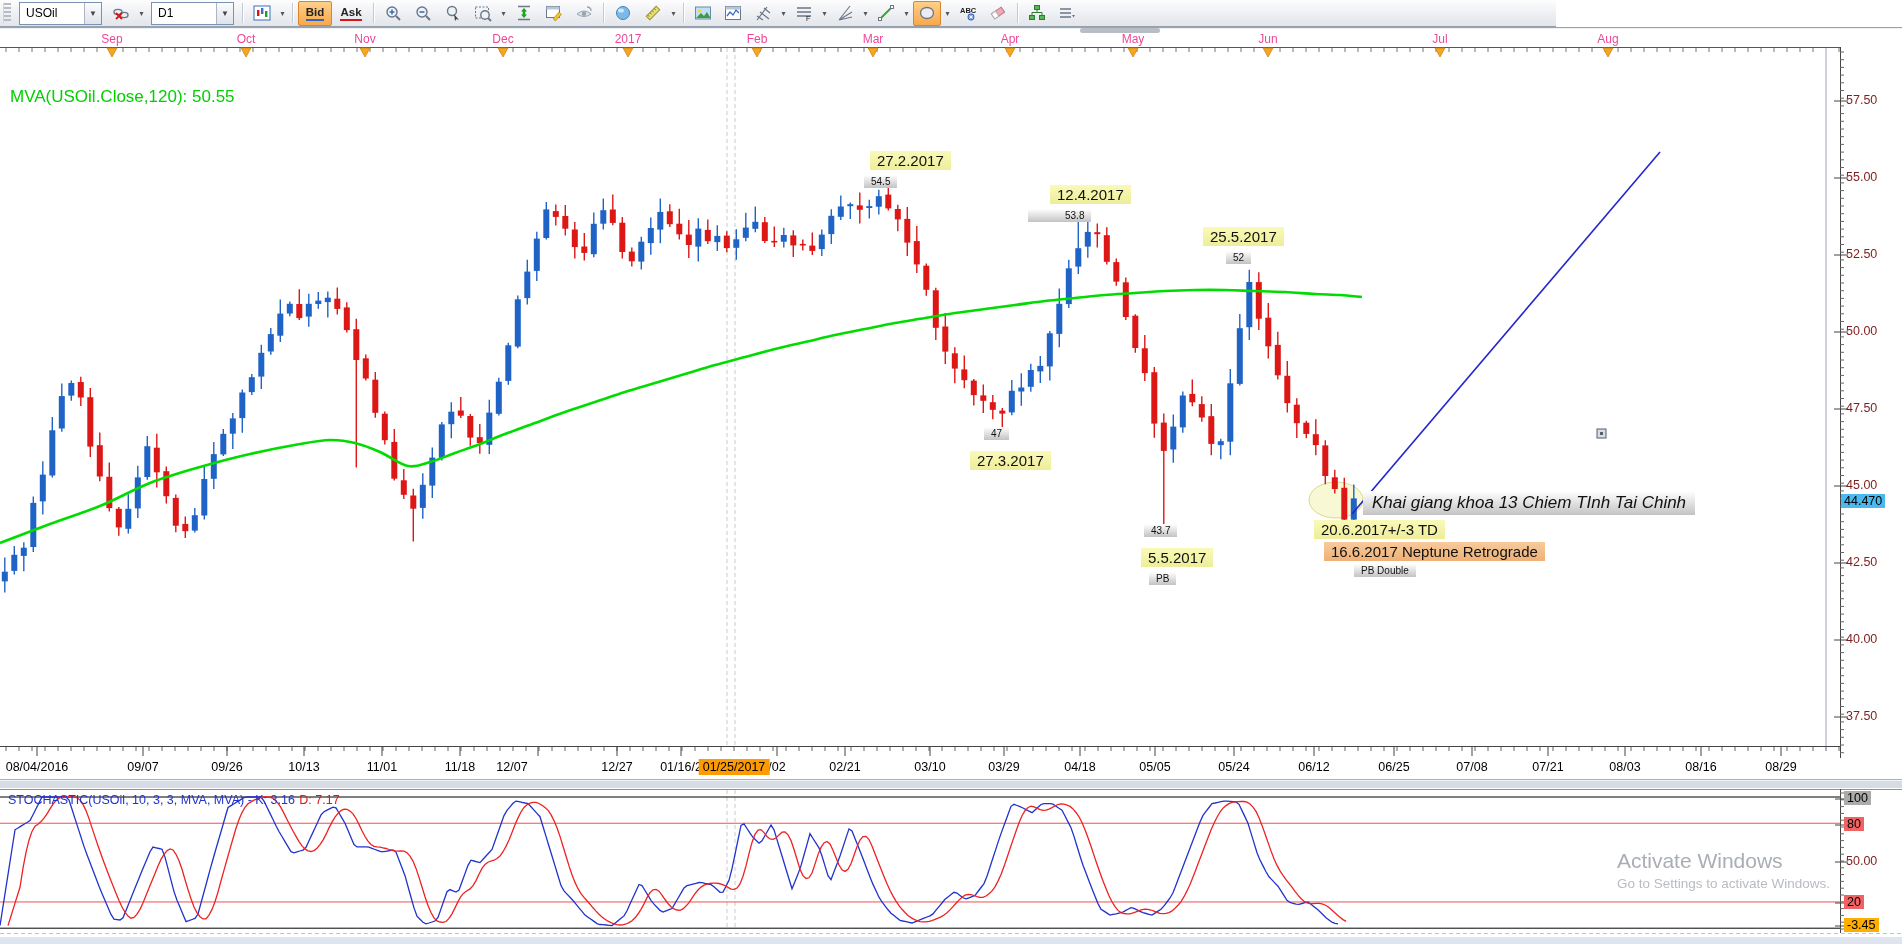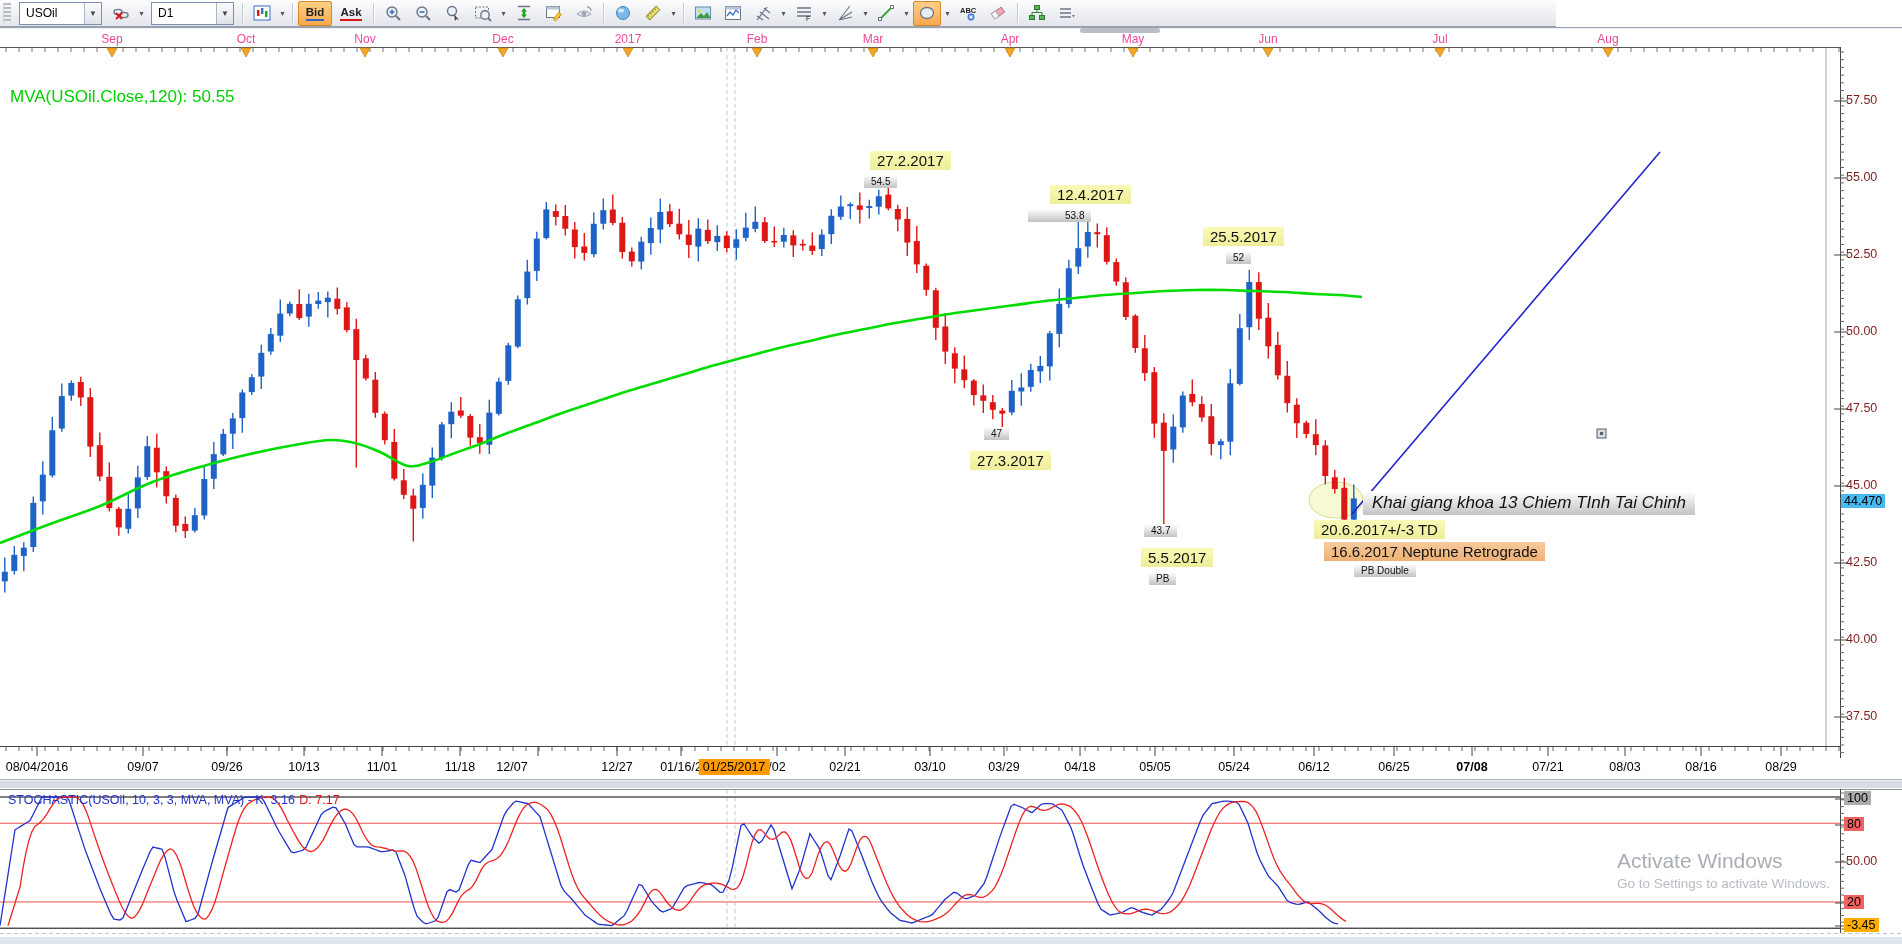--- a/index.html
+++ b/index.html
@@ -1036,21 +1036,21 @@
         <div class="abslbl date-lbl" style="left: 681px; top: 733px;">01/16/2</div>
         <div class="abslbl date-lbl" style="left: 777px; top: 733px;">/02</div>
         <div class="abslbl date-lbl" style="left: 845px; top: 733px;">02/21</div>
         <div class="abslbl date-lbl" style="left: 930px; top: 733px;">03/10</div>
         <div class="abslbl date-lbl" style="left: 1004px; top: 733px;">03/29</div>
         <div class="abslbl date-lbl" style="left: 1080px; top: 733px;">04/18</div>
         <div class="abslbl date-lbl" style="left: 1155px; top: 733px;">05/05</div>
         <div class="abslbl date-lbl" style="left: 1234px; top: 733px;">05/24</div>
         <div class="abslbl date-lbl" style="left: 1314px; top: 733px;">06/12</div>
         <div class="abslbl date-lbl" style="left: 1394px; top: 733px;">06/25</div>
-        <div class="abslbl date-lbl" style="left: 1472px; top: 733px; font-weight: bold;">07/08</div>
+        <div class="abslbl date-lbl" style="left: 1472px; top: 733px;">07/08</div>
         <div class="abslbl date-lbl" style="left: 1548px; top: 733px;">07/21</div>
         <div class="abslbl date-lbl" style="left: 1625px; top: 733px;">08/03</div>
         <div class="abslbl date-lbl" style="left: 1701px; top: 733px;">08/16</div>
         <div class="abslbl date-lbl" style="left: 1781px; top: 733px;">08/29</div>
         <div class="abslbl price-lbl" style="left: 1846px; top: 66px;">57.50</div>
         <div class="abslbl price-lbl" style="left: 1846px; top: 143px;">55.00</div>
         <div class="abslbl price-lbl" style="left: 1846px; top: 220px;">52.50</div>
         <div class="abslbl price-lbl" style="left: 1846px; top: 297px;">50.00</div>
         <div class="abslbl price-lbl" style="left: 1846px; top: 374px;">47.50</div>
         <div class="abslbl price-lbl" style="left: 1846px; top: 451px;">45.00</div>

